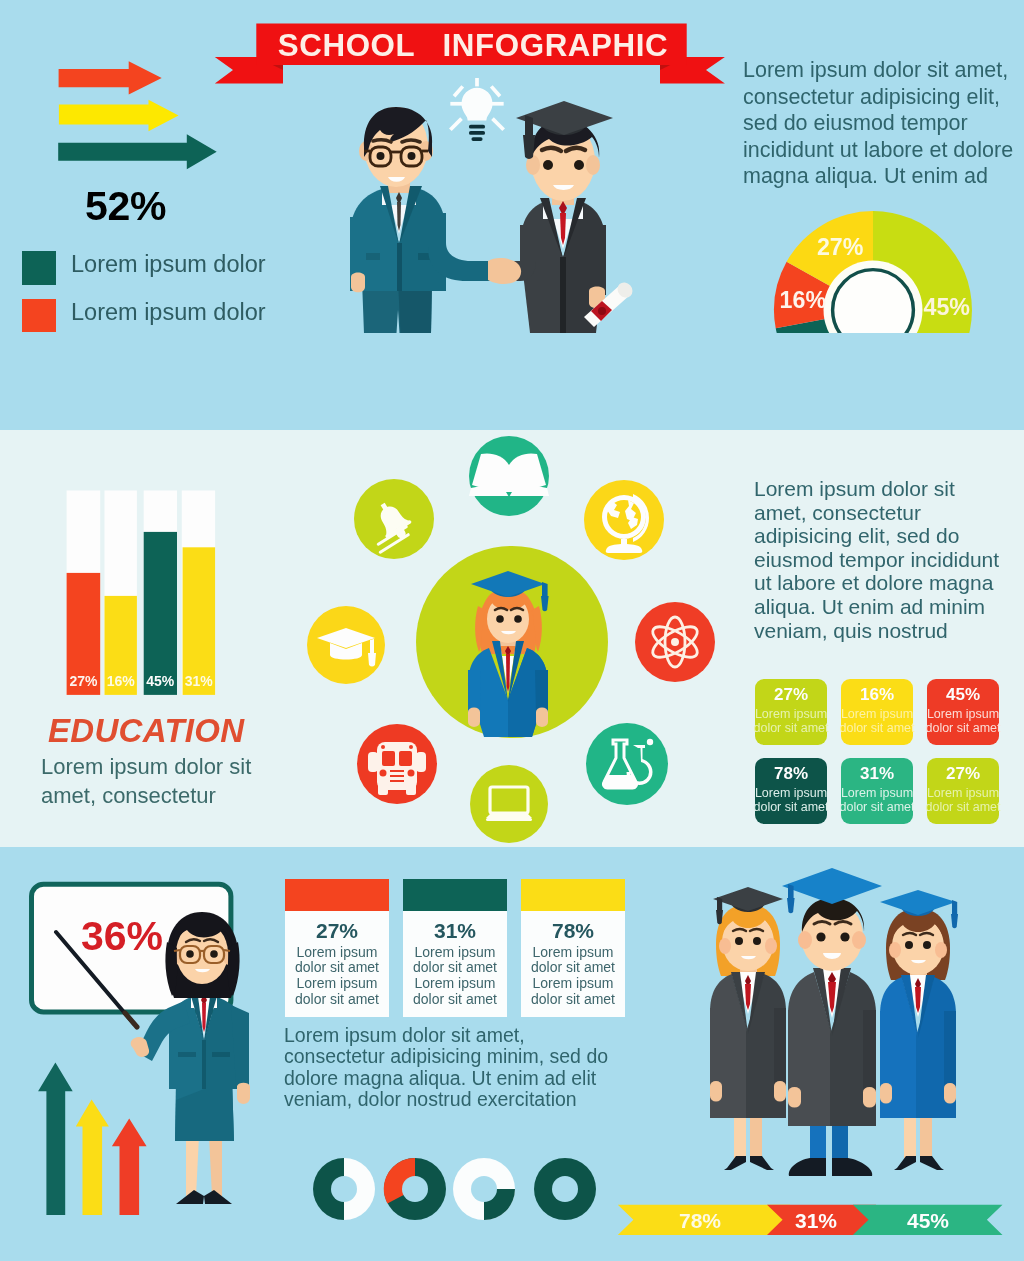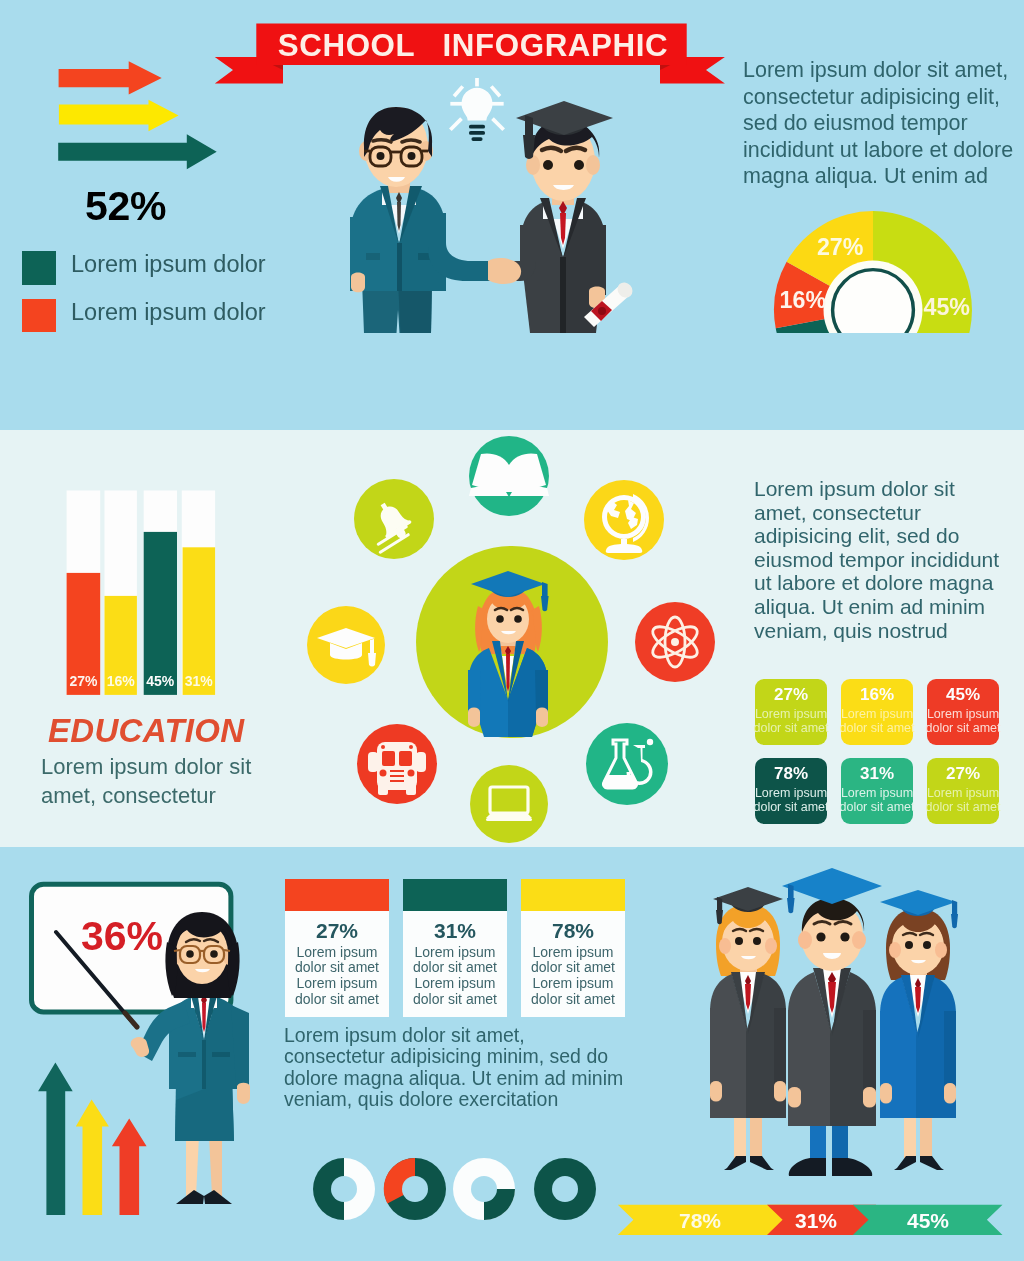--- a/index.html
+++ b/index.html
@@ -534,22 +534,22 @@
           <div class="hc-l">Lorem ipsum</div>
           <div class="hc-l">dolor sit amet</div>
           <div class="hc-l">Lorem ipsum</div>
           <div class="hc-l">dolor sit amet</div>
         </div>
       </div>
     </div>
     <div class="abs" id="botpara">
       <div>Lorem ipsum dolor sit amet,</div>
       <div>consectetur adipisicing minim, sed do</div>
-      <div>dolore magna aliqua. Ut enim ad minim</div>
-      <div>veniam, quis dolore exercitation</div>
+      <div>dolore magna aliqua. Ut enim ad elit</div>
+      <div>veniam, dolor nostrud exercitation</div>
     </div>
     <svg class="abs" id="donuts" viewBox="310 1155 290 70">
 
       <g>
         <path d="M344,1158 A31,31 0 0 1 344,1220 Z" fill="#fbfdfd"></path>
         <path d="M344,1220 A31,31 0 0 1 344,1158 Z" fill="#0d5449"></path>
         <circle cx="344" cy="1189" r="13" fill="#a9dced"></circle>
       </g>
 
       <g>

